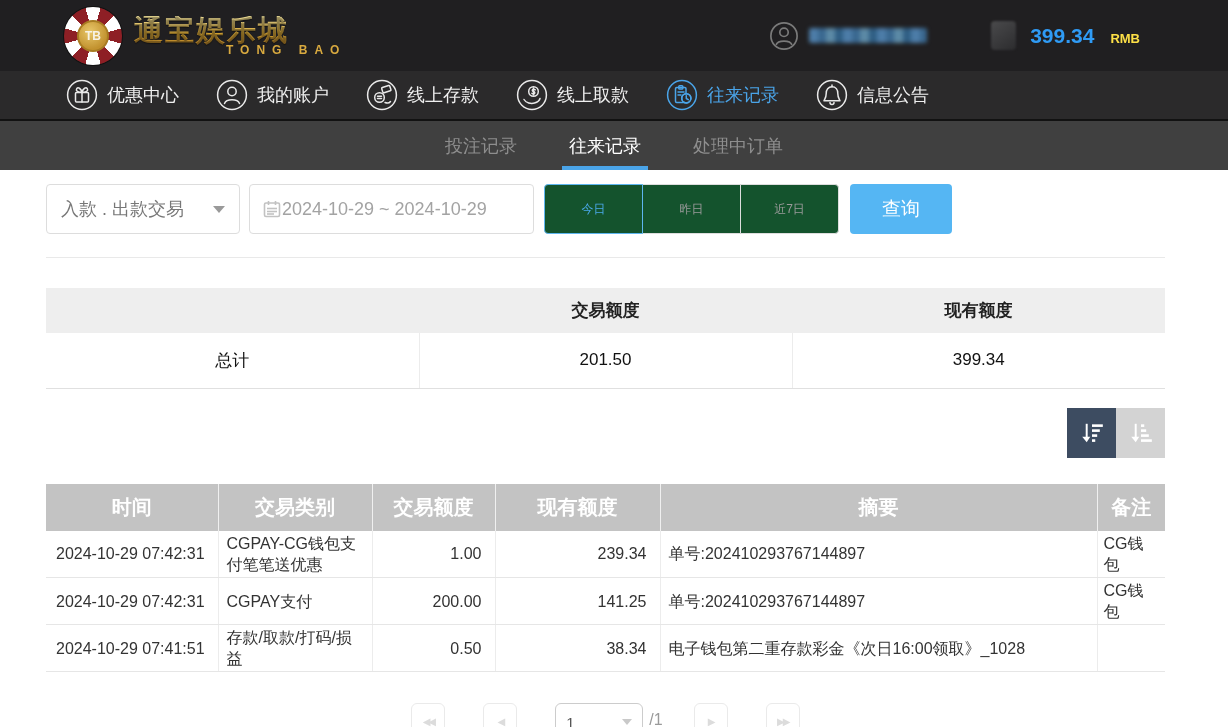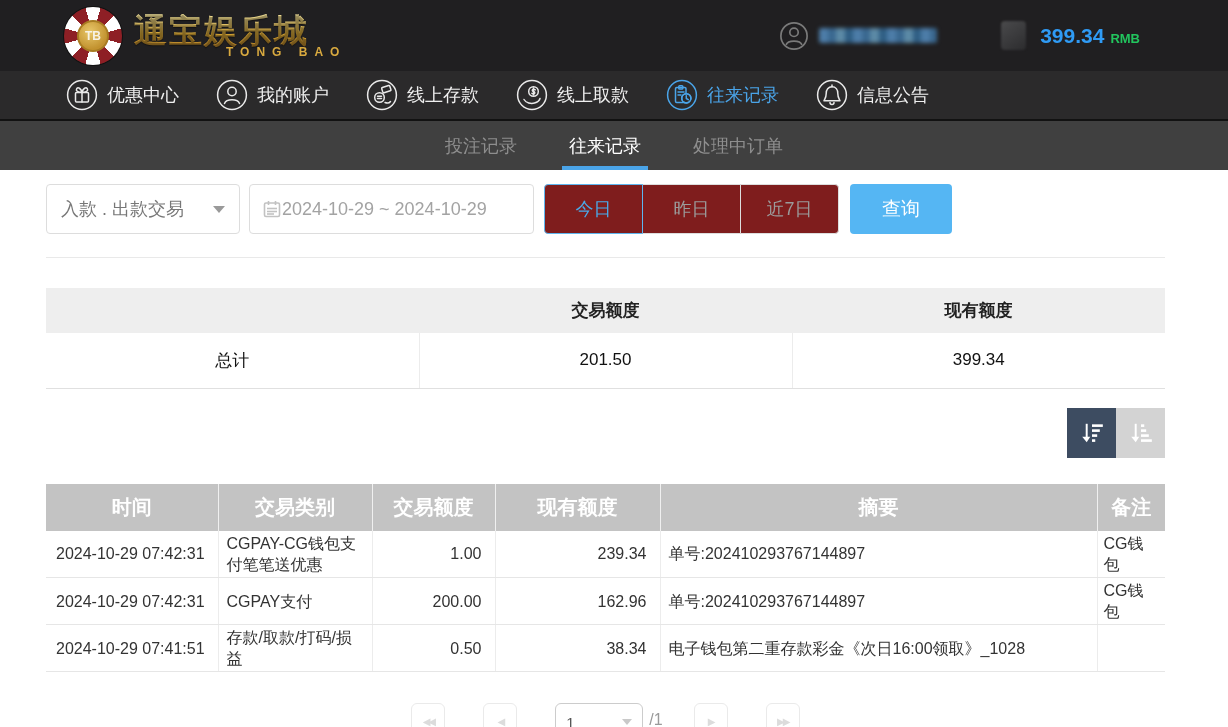--- a/index.html
+++ b/index.html
@@ -10,36 +10,36 @@
   .header { height:71px; background:#201f21; display:flex; align-items:center; }
   .logo { display:flex; align-items:center; margin-left:64px; }
   .chip { width:58px; height:58px; border-radius:50%;
     background:conic-gradient(#fff 0 15deg,#8e1f25 15deg 45deg,#fff 45deg 75deg,#8e1f25 75deg 105deg,#fff 105deg 135deg,#8e1f25 135deg 165deg,#fff 165deg 195deg,#8e1f25 195deg 225deg,#fff 225deg 255deg,#8e1f25 255deg 285deg,#fff 285deg 315deg,#8e1f25 315deg 345deg,#fff 345deg 360deg);
     display:flex; align-items:center; justify-content:center; box-shadow:0 0 0 1px #111; }
   .chip-inner { width:32px; height:32px; border-radius:50%;
     background:radial-gradient(circle at 40% 35%, #e8c76a, #c2922f 70%);
     display:flex; align-items:center; justify-content:center; border:2px solid #a87c22; }
   .chip-inner span { color:#f7f3e6; font-size:12px; font-weight:bold; letter-spacing:0; }
   .brand { margin-left:12px; display:flex; flex-direction:column; line-height:1; }
-  .brand-cn { font-size:33px; font-weight:bold;
+  .brand-cn { font-size:29px; font-weight:bold;
     background:linear-gradient(#f9e9a0, #d9a836 60%, #b9842a);
     -webkit-background-clip:text; background-clip:text; color:transparent;
     text-shadow:0 1px 1px rgba(0,0,0,.4); letter-spacing:2px; }
   .brand-en { font-size:12px; font-weight:bold; color:#d8a93f; letter-spacing:7px; margin:-1px 0 0 92px; }
 
   .header-right { margin-left:auto; margin-right:88px; display:flex; align-items:center; }
   .user-icon { width:30px; height:30px; flex:0 0 auto; }
   .blur-name { width:118px; height:15px; margin-left:10px; border-radius:2px;
     background:repeating-linear-gradient(90deg,#4d7da8 0 9px,#3a6890 9px 17px,#5c8aa6 17px 26px,#2f5e84 26px 34px);
     filter:blur(2px); }
   .blur-wallet { width:25px; height:29px; margin-left:64px; border-radius:4px;
     background:linear-gradient(145deg,#4a4a4c,#2c2c2e); filter:blur(1.2px); }
   .balance { margin-left:14px; display:flex; align-items:baseline; }
   .balance-amt { color:#2f9bf5; font-size:21px; font-weight:bold; }
-  .balance-cur { color:#22c55e; font-size:13px; font-weight:bold; margin-left:6px; }
+  .balance-cur { color:#fde047; font-size:13px; font-weight:bold; margin-left:16px; }
 
   
   .navbar { height:50px; background:#2b2a2b; border-bottom:2px solid #121212;
     display:flex; align-items:center; padding-left:66px; }
   .nav-item { display:flex; align-items:center; margin-right:37px; cursor:pointer; color:#efefef; }
   .nav-item .icn { width:32px; height:32px; display:flex; }
   .nav-item .lbl { font-size:18px; margin-left:9px; white-space:nowrap; }
   .nav-item.active { color:#4aa4e8; }
 
   
@@ -57,22 +57,22 @@
   .sel { width:194px; height:50px; border:1px solid #ddd; border-radius:4px; background:#fff;
     display:flex; align-items:center; padding:0 14px; cursor:pointer; }
   .sel .sel-txt { color:#777; font-size:18px; flex:1; }
   .caret { width:0; height:0; border-left:6px solid transparent; border-right:6px solid transparent;
     border-top:7px solid #9a9a9a; }
   .date { width:285px; height:50px; border:1px solid #ddd; border-radius:4px; margin-left:9px;
     display:flex; align-items:center; padding:0 12px; cursor:pointer; }
   .date .cal { width:20px; height:20px; }
   .date .date-txt { color:#a3a3a3; font-size:18px; white-space:nowrap; }
   .quick { display:flex; margin-left:10px; }
-  .qbtn { width:99px; height:50px; background:#7f1d1d; border:1px solid #ddd; color:#9b9b9b;
-    font-size:18px; cursor:pointer; margin-left:-1px; }
+  .qbtn { width:99px; height:50px; background:#14532d; border:1px solid #ddd; color:#9b9b9b;
+    font-size:12px; cursor:pointer; margin-left:-1px; }
   .qbtn:first-child { border-radius:4px 0 0 4px; margin-left:0; }
   .qbtn:last-child { border-radius:0 4px 4px 0; }
   .qbtn.active { border:1px solid #5eb6ef; color:#4aa9e9; position:relative; z-index:1; }
   .search-btn { width:102px; height:50px; margin-left:11px; background:#55b6f3; border:none;
     border-radius:4px; color:#fff; font-size:19px; cursor:pointer; }
 
   .divider { height:1px; background:#e9e9e9; margin-top:22px; }
 
   
   .summary { width:100%; border-collapse:collapse; margin-top:30px; table-layout:fixed; }
@@ -325,21 +325,21 @@
           <td>CGPAY-CG钱包支付笔笔送优惠</td>
           <td>1.00</td>
           <td>239.34</td>
           <td>单号:202410293767144897</td>
           <td>CG钱包</td>
         </tr>
         <tr>
           <td>2024-10-29 07:42:31</td>
           <td>CGPAY支付</td>
           <td>200.00</td>
-          <td>162.96</td>
+          <td>141.25</td>
           <td>单号:202410293767144897</td>
           <td>CG钱包</td>
         </tr>
         <tr>
           <td>2024-10-29 07:41:51</td>
           <td>存款/取款/打码/损益</td>
           <td>0.50</td>
           <td>38.34</td>
           <td>电子钱包第二重存款彩金《次日16:00领取》_1028</td>
           <td></td>

